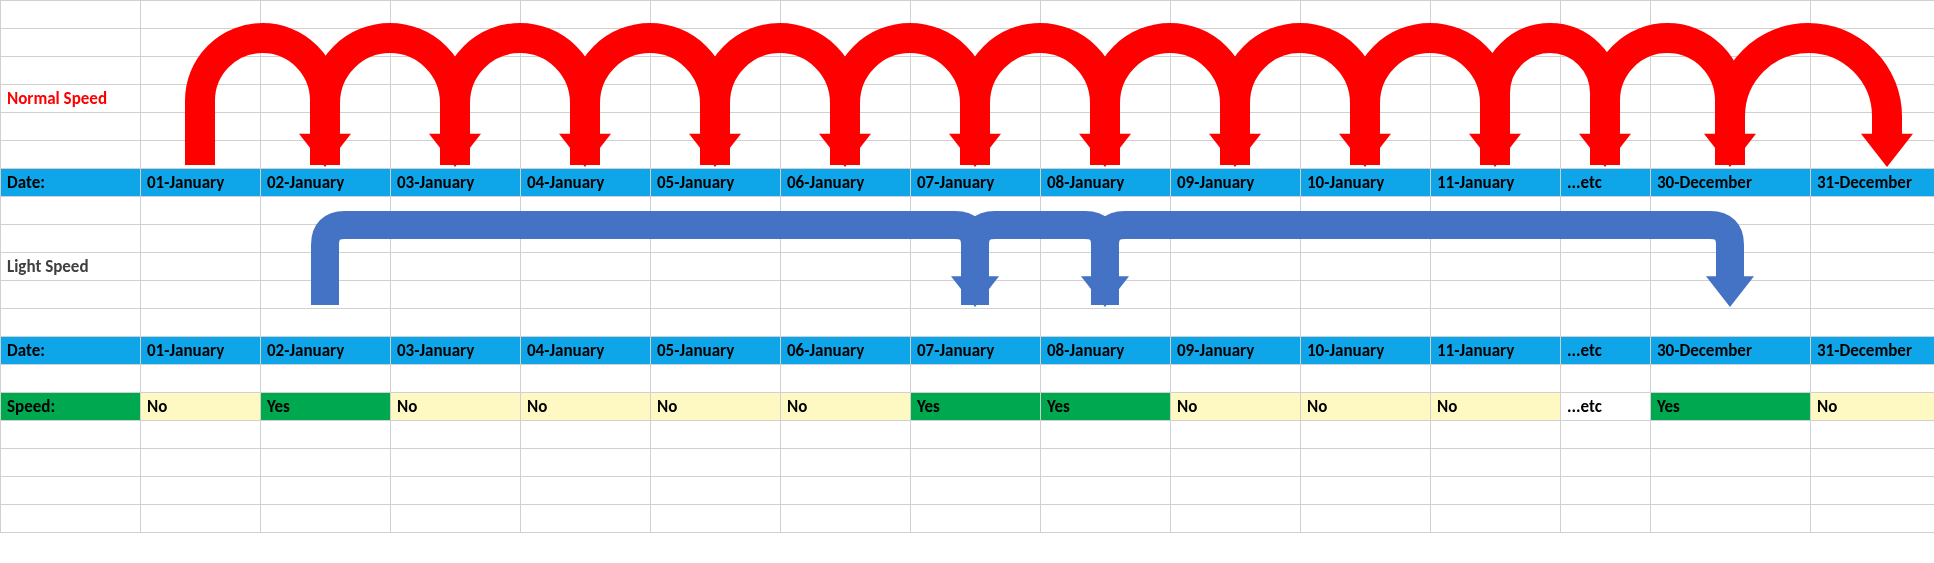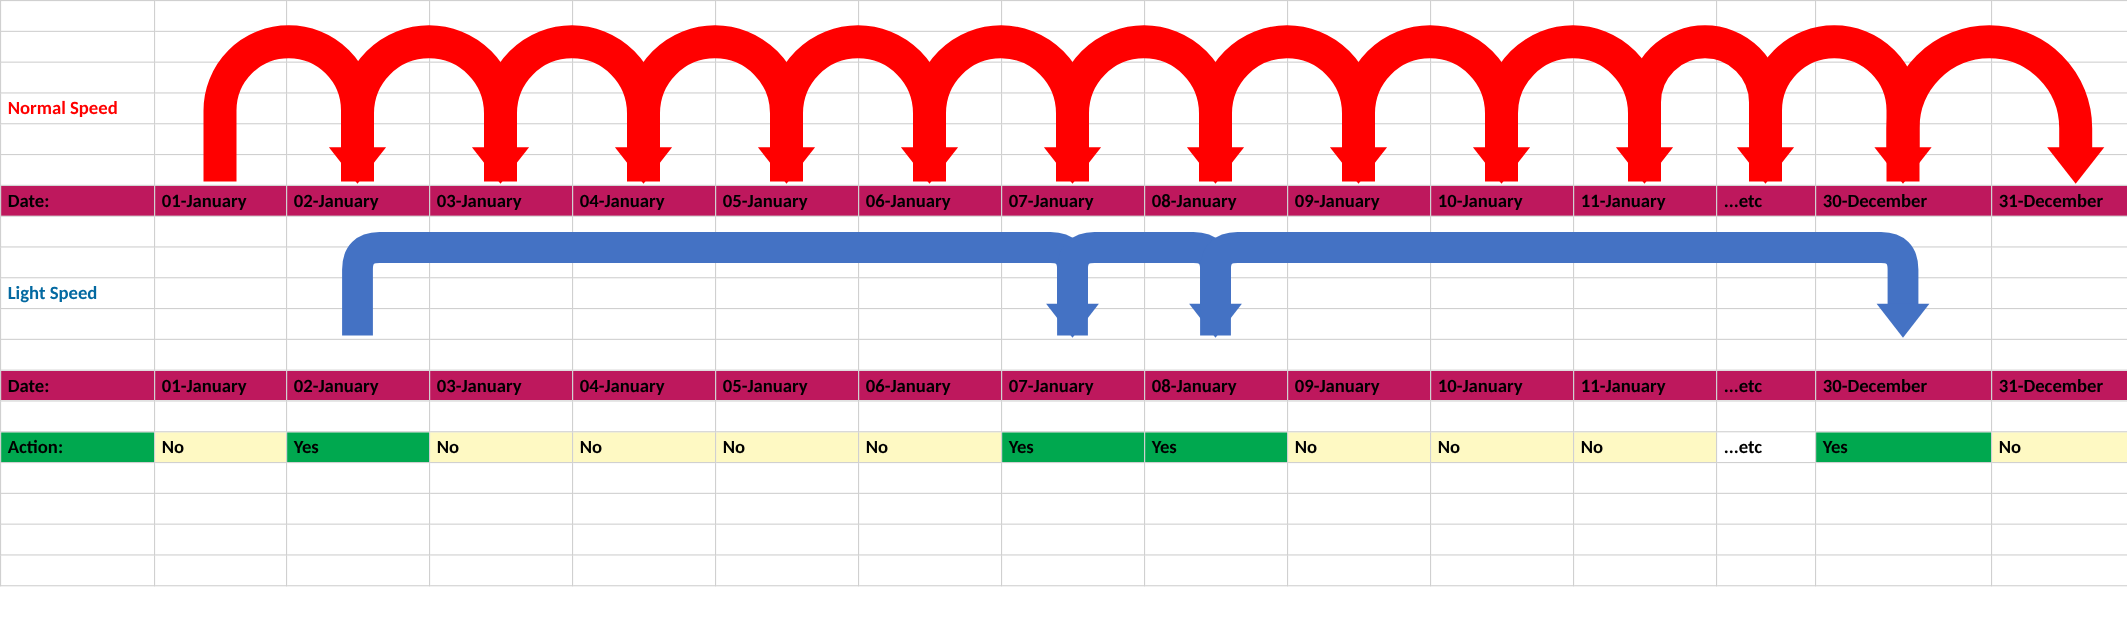--- a/index.html
+++ b/index.html
@@ -1,23 +1,23 @@
 <!DOCTYPE html>
 <html><head>
 <meta charset="utf-8">
 <style>
   html,body{margin:0;padding:0;background:#fff;font-family:Calibri,Arial,sans-serif;font-size:17px;color:#000}
   .sheet{width:1876px;height:563px;position:relative;box-sizing:border-box}
   table.grid{border-collapse:collapse;position:absolute;left:0;top:0;width:1934px;table-layout:fixed}
   table.grid td{border:1px solid #d0d0d0;height:28px;padding:2px 6px;box-sizing:border-box;white-space:nowrap;overflow:hidden;vertical-align:middle;font-weight:600}
-  .grey{background:#be185d;font-weight:700}
+  .grey{background:#0ea5e9;font-weight:700}
   .green{background:#00a84f;font-weight:700}
   .yellow{background:#fef9c3;font-weight:700}
   .lbl-red{color:#ff0000;font-weight:700}
-  .lbl-blue{color:#0369a1;font-weight:700}
+  .lbl-blue{color:#404040;font-weight:700}
   .arrows{position:absolute;left:0;top:0;pointer-events:none}
 </style>
 </head>
 <body>
 
 <div class="sheet">
 
 <table class="grid">
 <colgroup>
   <col style="width:140px">
@@ -269,21 +269,21 @@
           <td></td>
           <td></td>
           <td></td>
           <td></td>
           <td></td>
           <td></td>
           <td></td>
           <td></td>
         </tr>
         <tr>
-          <td class="green">Action:</td>
+          <td class="green">Speed:</td>
           <td class="yellow">No</td>
           <td class="green">Yes</td>
           <td class="yellow">No</td>
           <td class="yellow">No</td>
           <td class="yellow">No</td>
           <td class="yellow">No</td>
           <td class="green">Yes</td>
           <td class="green">Yes</td>
           <td class="yellow">No</td>
           <td class="yellow">No</td>

